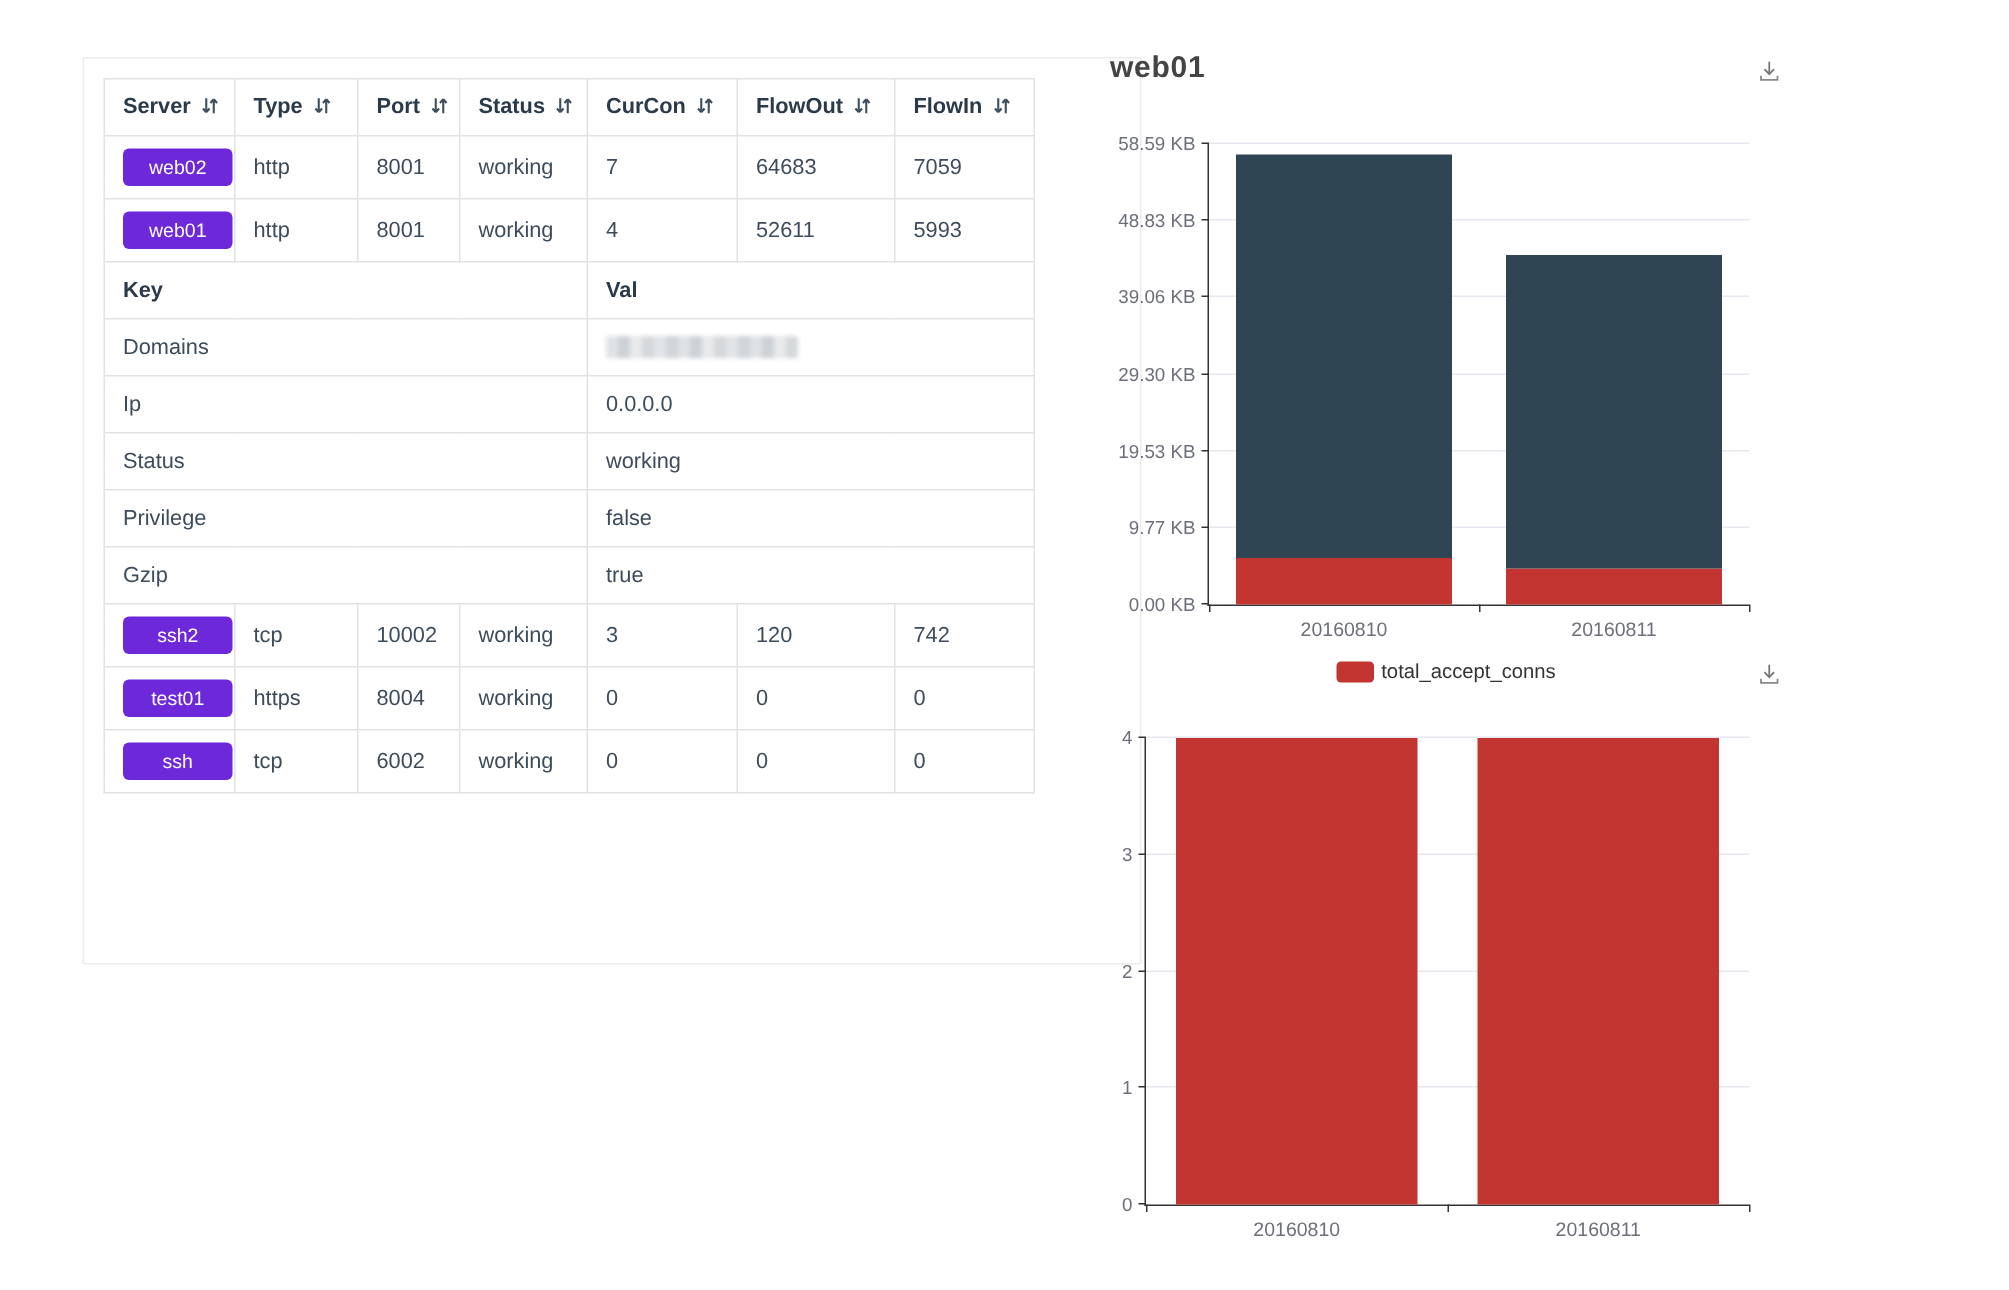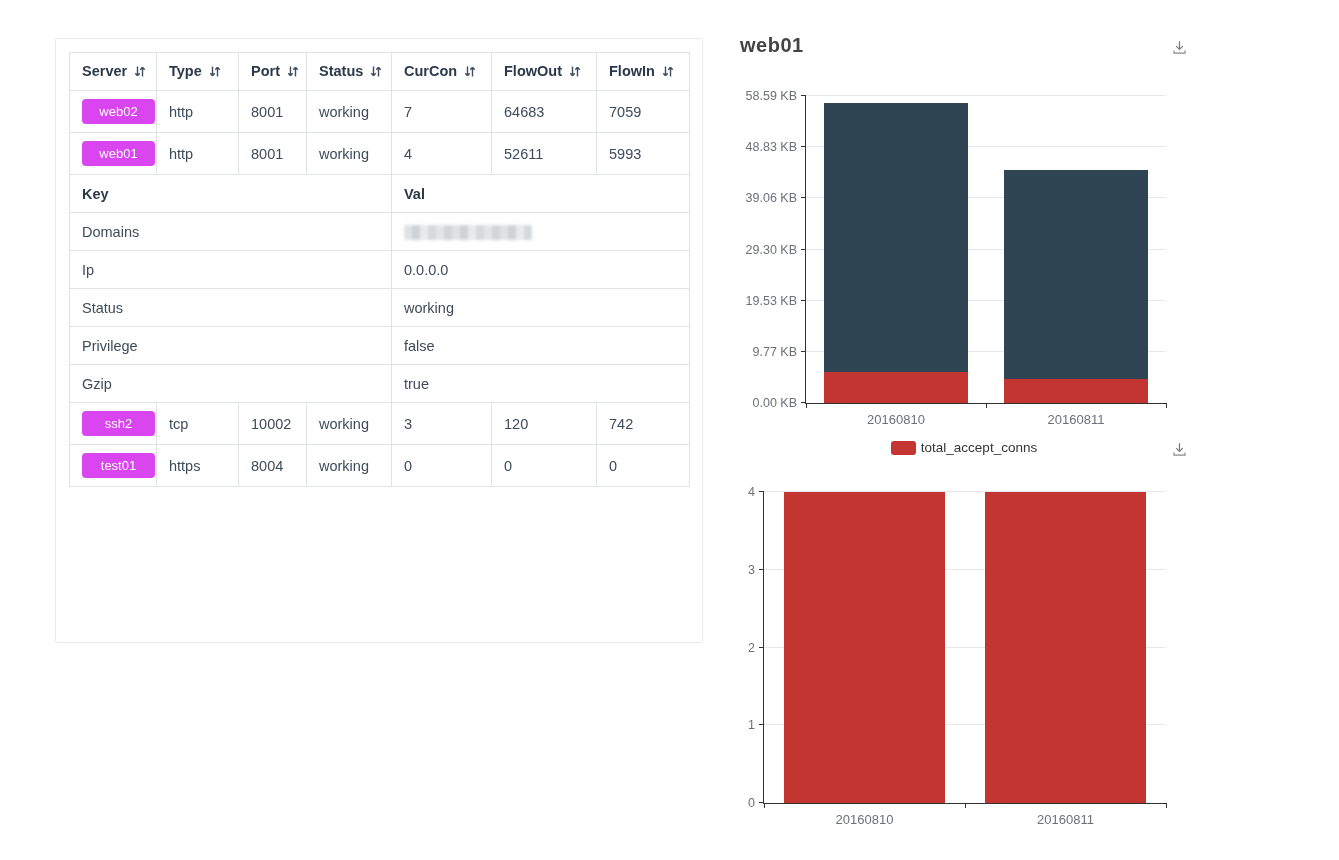--- a/index.html
+++ b/index.html
@@ -2,40 +2,40 @@
 <html><head>
 <meta charset="utf-8">
 <style>
   html,body{margin:0;padding:0;}
   body{
     width:1339px;height:860px;position:relative;background:#ffffff;
     font-family:"Liberation Sans", sans-serif;overflow:hidden;
   }
   
   .card{
-    position:absolute;left:55px;top:38px;width:648px;height:605px;
+    position:absolute;left:55px;top:38px;width:706px;height:605px;
     box-sizing:border-box;background:#fff;border:1px solid #ebebeb;border-radius:2px;
     padding:13px;
   }
   table.server-table{
     border-collapse:collapse;width:620px;table-layout:fixed;
     color:#3d4b5a;font-size:14.5px;
   }
   .server-table th,.server-table td{
     border:1px solid #dfe3e6;padding:0 12px;text-align:left;vertical-align:middle;
     overflow:hidden;white-space:nowrap;
   }
   .server-table thead th{font-weight:bold;color:#2b3a4a;height:37px;cursor:pointer;}
   .sort-icon{display:inline-block;vertical-align:-2px;margin-left:7px;}
   tr.srv-row td{height:41px;}
   tr.kv-head th{height:37px;font-weight:bold;color:#2b3a4a;}
   tr.kv-row td{height:37px;}
   .badge{
     display:inline-block;min-width:73px;box-sizing:border-box;border:none;
-    background:#d946ef;color:#fff;border-radius:4px;font-size:13px;
+    background:#6d28d9;color:#fff;border-radius:4px;font-size:13px;
     padding:6px 8px;text-align:center;font-family:inherit;cursor:pointer;line-height:1;
   }
   .redacted{
     display:inline-flex;height:15px;border-radius:2px;overflow:hidden;
     filter:blur(1.5px);vertical-align:middle;
   }
   .redacted span{display:inline-block;width:8px;height:15px;}
   
   .charts{position:absolute;left:740px;top:28px;width:448px;height:812px;}
   .chart-title{position:absolute;left:0;top:6px;font-size:20px;font-weight:bold;color:#444444;letter-spacing:.5px;}
@@ -179,20 +179,29 @@
           <td>10002</td>
           <td>working</td>
           <td>3</td>
           <td>120</td>
           <td>742</td>
         </tr>
         <tr class="srv-row">
           <td><button class="badge">test01</button></td>
           <td>https</td>
           <td>8004</td>
+          <td>working</td>
+          <td>0</td>
+          <td>0</td>
+          <td>0</td>
+        </tr>
+        <tr class="srv-row">
+          <td><button class="badge">ssh</button></td>
+          <td>tcp</td>
+          <td>6002</td>
           <td>working</td>
           <td>0</td>
           <td>0</td>
           <td>0</td>
         </tr>
       </tbody>
   </table>
 </div>
 
 <div class="charts">

